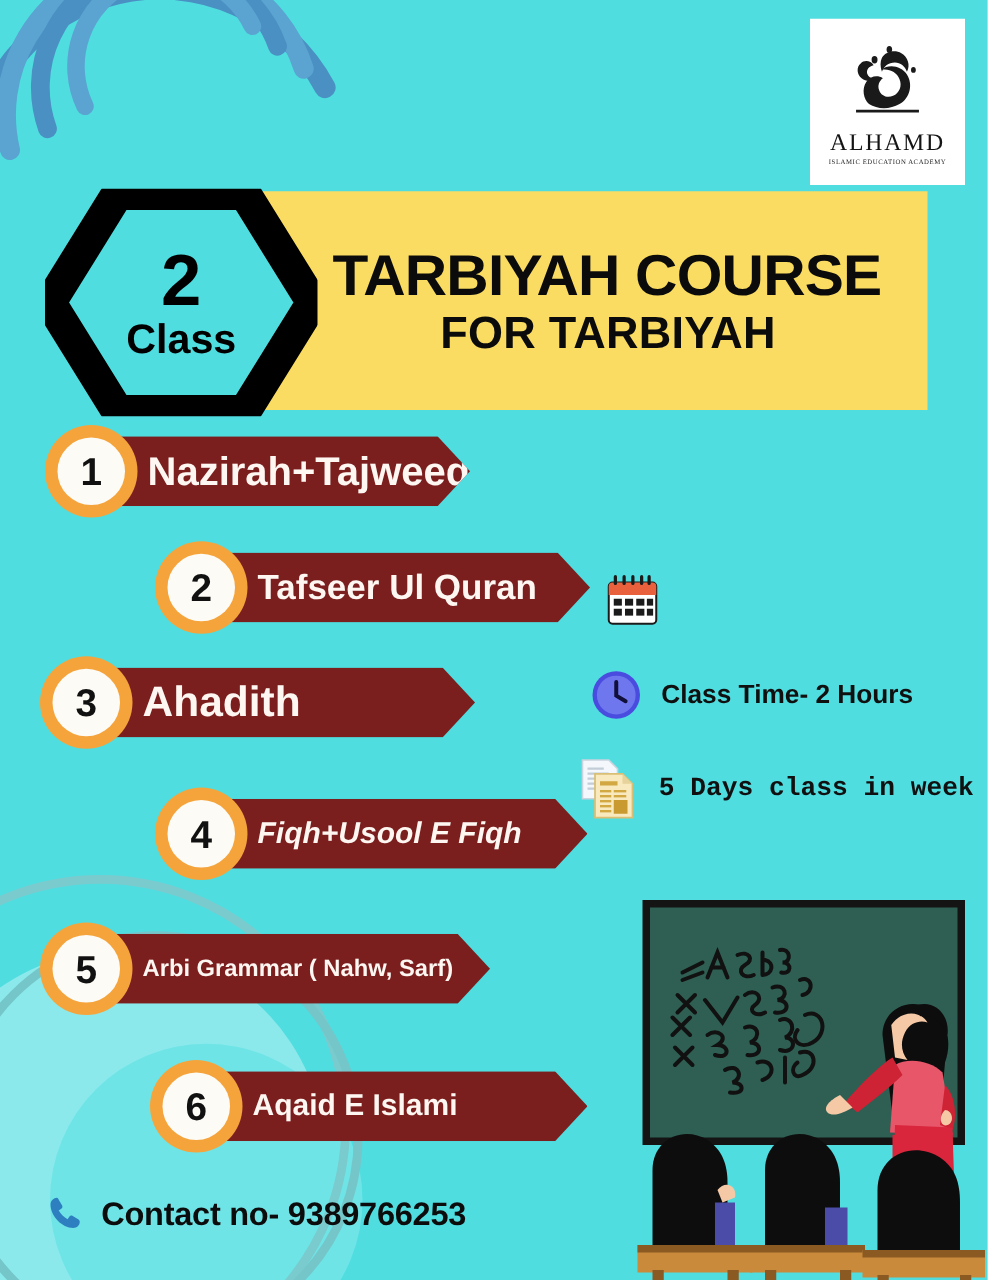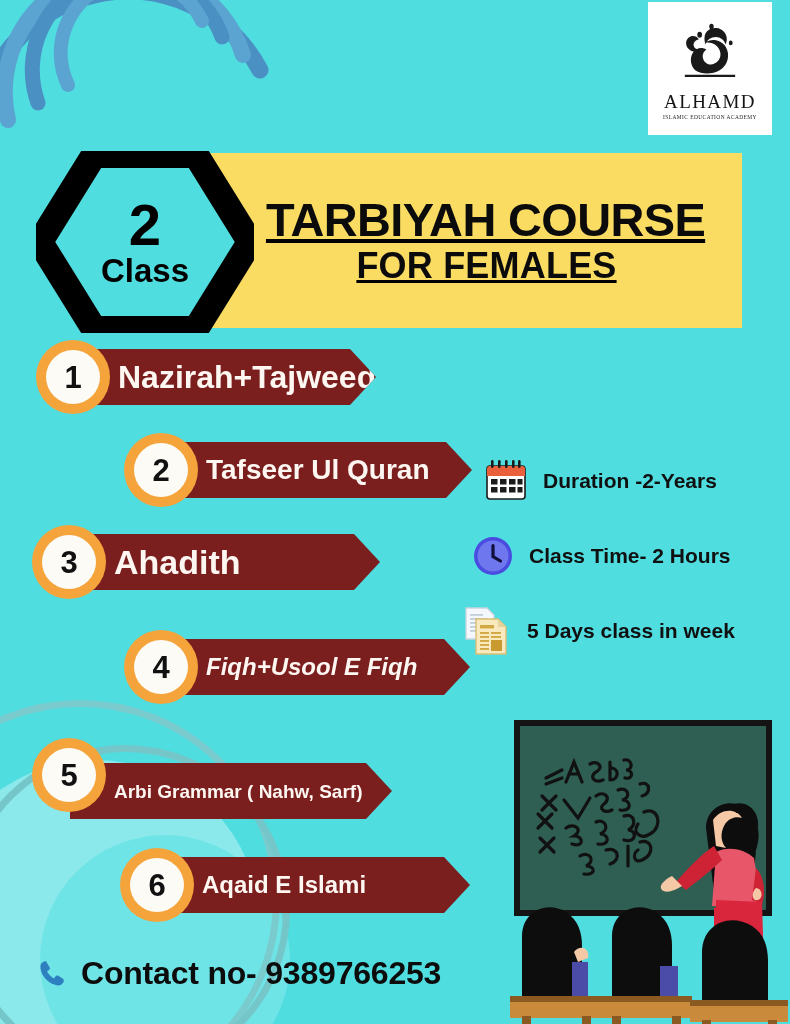--- a/index.html
+++ b/index.html
@@ -33,21 +33,21 @@
     background:transparent;
   }
   #ring-a { left:-120px; top:700px; width:400px; height:400px; }
   #ring-b { left:-40px;  top:745px; width:330px; height:330px; border-color:#74C6C9; }
 
   
   #swirl { position:absolute; left:-40px; top:-115px; width:330px; height:300px; }
 
   
   #logo-box {
-    position:absolute; left:648px; top:2px;
+    position:absolute; left:648px; top:15px;
     width:124px; height:133px;
     background:#FFFFFF;
     display:flex; flex-direction:column;
     align-items:center; justify-content:center;
     padding:6px 4px 7px;
   }
   #logo-mark { width:74px; height:74px; }
   #logo-name {
     font-family:"Liberation Serif", serif;
     font-size:19px; letter-spacing:1.4px;
@@ -64,21 +64,20 @@
     position:absolute; left:205px; top:153px;
     width:537px; height:175px;
     background:#FADC62;
   }
   #headline-wrap {
     position:absolute; left:205px; top:153px;
     width:537px; height:175px;
     display:flex; flex-direction:column;
     align-items:center; justify-content:center;
     gap:2px;
-    text-decoration:underline;
   }
   #headline-main {
     font-size:46px; font-weight:bold; color:#0B0B0B;
     letter-spacing:-0.6px; line-height:1.05;
     white-space:nowrap;
     transform:scaleX(1.02);
     padding-left:24px;
   }
   #headline-sub {
     font-size:36px; font-weight:bold; color:#0B0B0B;
@@ -137,21 +136,21 @@
 
   
   #illustration { position:absolute; left:500px; top:700px; width:290px; height:324px; }
 
   
   #contact-row {
     position:absolute; left:36px; top:955px;
     display:flex; align-items:center; gap:13px;
   }
   #contact-text {
-    font-size:32px; font-weight:bold; color:#0C0C0C;
+    font-size:26px; font-weight:bold; color:#0C0C0C;
     letter-spacing:-0.2px; white-space:nowrap;
   }
 </style>
 </head>
 <body>
 
 <div id="poster">
 
   <div class="bg-layer">
     <div class="blob-light" id="blob-a"></div>
@@ -187,21 +186,21 @@
         <path d="M16 78 L84 78 L84 81 L16 81 Z"></path>
       </g>
     </svg>
     <div id="logo-name">ALHAMD</div>
     <div id="logo-sub">ISLAMIC EDUCATION ACADEMY</div>
   </div>
 
   <div id="yellow-banner"></div>
   <div id="headline-wrap">
     <div id="headline-main">TARBIYAH COURSE</div>
-    <div id="headline-sub">FOR FEMALES</div>
+    <div id="headline-sub">FOR TARBIYAH</div>
   </div>
 
   <div id="hex-badge">
     <svg viewBox="0 0 218 182" width="218" height="182">
       <polygon points="58,4 160,4 214,91 160,178 58,178 4,91" fill="#4FDDE0" stroke="#000000" stroke-width="26"></polygon>
     </svg>
     <div id="hex-text">
       <div id="hex-num">2</div>
       <div id="hex-unit">Class</div>
     </div>
@@ -234,21 +233,21 @@
       </div>
       <div class="ribbon-row" style="top: 630px; left: 124px; width: 346px;">
         <div class="ribbon-bar" style="width: 308px;">
           <span class="ribbon-label" style="font-size: 24px; font-style: italic;">Fiqh+Usool E Fiqh</span>
         </div>
         <div class="badge-circle">
           <div class="badge-inner">4</div>
         </div>
       </div>
       <div class="ribbon-row" style="top: 738px; left: 32px; width: 360px;">
-        <div class="ribbon-bar" style="width: 322px; margin-top: 16px;">
+        <div class="ribbon-bar" style="width: 322px;">
           <span class="ribbon-label" style="font-size: 19px;">Arbi Grammar ( Nahw, Sarf)</span>
         </div>
         <div class="badge-circle">
           <div class="badge-inner">5</div>
         </div>
       </div>
       <div class="ribbon-row" style="top: 848px; left: 120px; width: 350px;">
         <div class="ribbon-bar" style="width: 312px;">
           <span class="ribbon-label" style="font-size: 24px;">Aqaid E Islami</span>
         </div>
@@ -274,33 +273,32 @@
               <rect x="17" y="21" width="6.5" height="5.5"></rect>
               <rect x="26" y="21" width="6.5" height="5.5"></rect>
               <rect x="34.5" y="21" width="5" height="5.5"></rect>
               <rect x="8" y="29" width="6.5" height="5.5"></rect>
               <rect x="17" y="29" width="6.5" height="5.5"></rect>
               <rect x="26" y="29" width="6.5" height="5.5"></rect>
               <rect x="34.5" y="29" width="5" height="5.5"></rect>
             </g>
           </svg>
         </span>
-        <span class="info-text">Duration -2-Years</span>
       </div>
       <div class="info-row" style="top: 534px; left: 471px;">
         <span>
           <svg width="44" height="44" viewBox="0 0 44 44" class="info-icon">
             <circle cx="22" cy="22" r="19" fill="#4A4CE0"></circle>
             <circle cx="22" cy="22" r="15.5" fill="#6E77EE"></circle>
             <path d="M22 11.5 L22 22.5 L29.5 27" stroke="#10103A" stroke-width="3.2" fill="none" stroke-linecap="round"></path>
           </svg>
         </span>
         <span class="info-text">Class Time- 2 Hours</span>
       </div>
-      <div class="info-row" style="top: 605px; left: 463px;">
+      <div class="info-row" style="top: 605px; left: 463px; font-family: Liberation Mono, monospace;">
         <span>
           <svg width="50" height="52" viewBox="0 0 50 52" class="info-icon">
             <path d="M3 3 h21 l7 7 v24 h-28 Z" fill="#F4F8FC" stroke="#C9D4DE" stroke-width="1.3"></path>
             <g fill="#C2CDD8">
               <rect x="7" y="9" width="13" height="1.8"></rect>
               <rect x="7" y="13" width="17" height="1.8"></rect>
               <rect x="7" y="17" width="17" height="1.8"></rect>
               <rect x="7" y="21" width="12" height="1.8"></rect>
               <rect x="7" y="25" width="15" height="1.8"></rect>
             </g>

